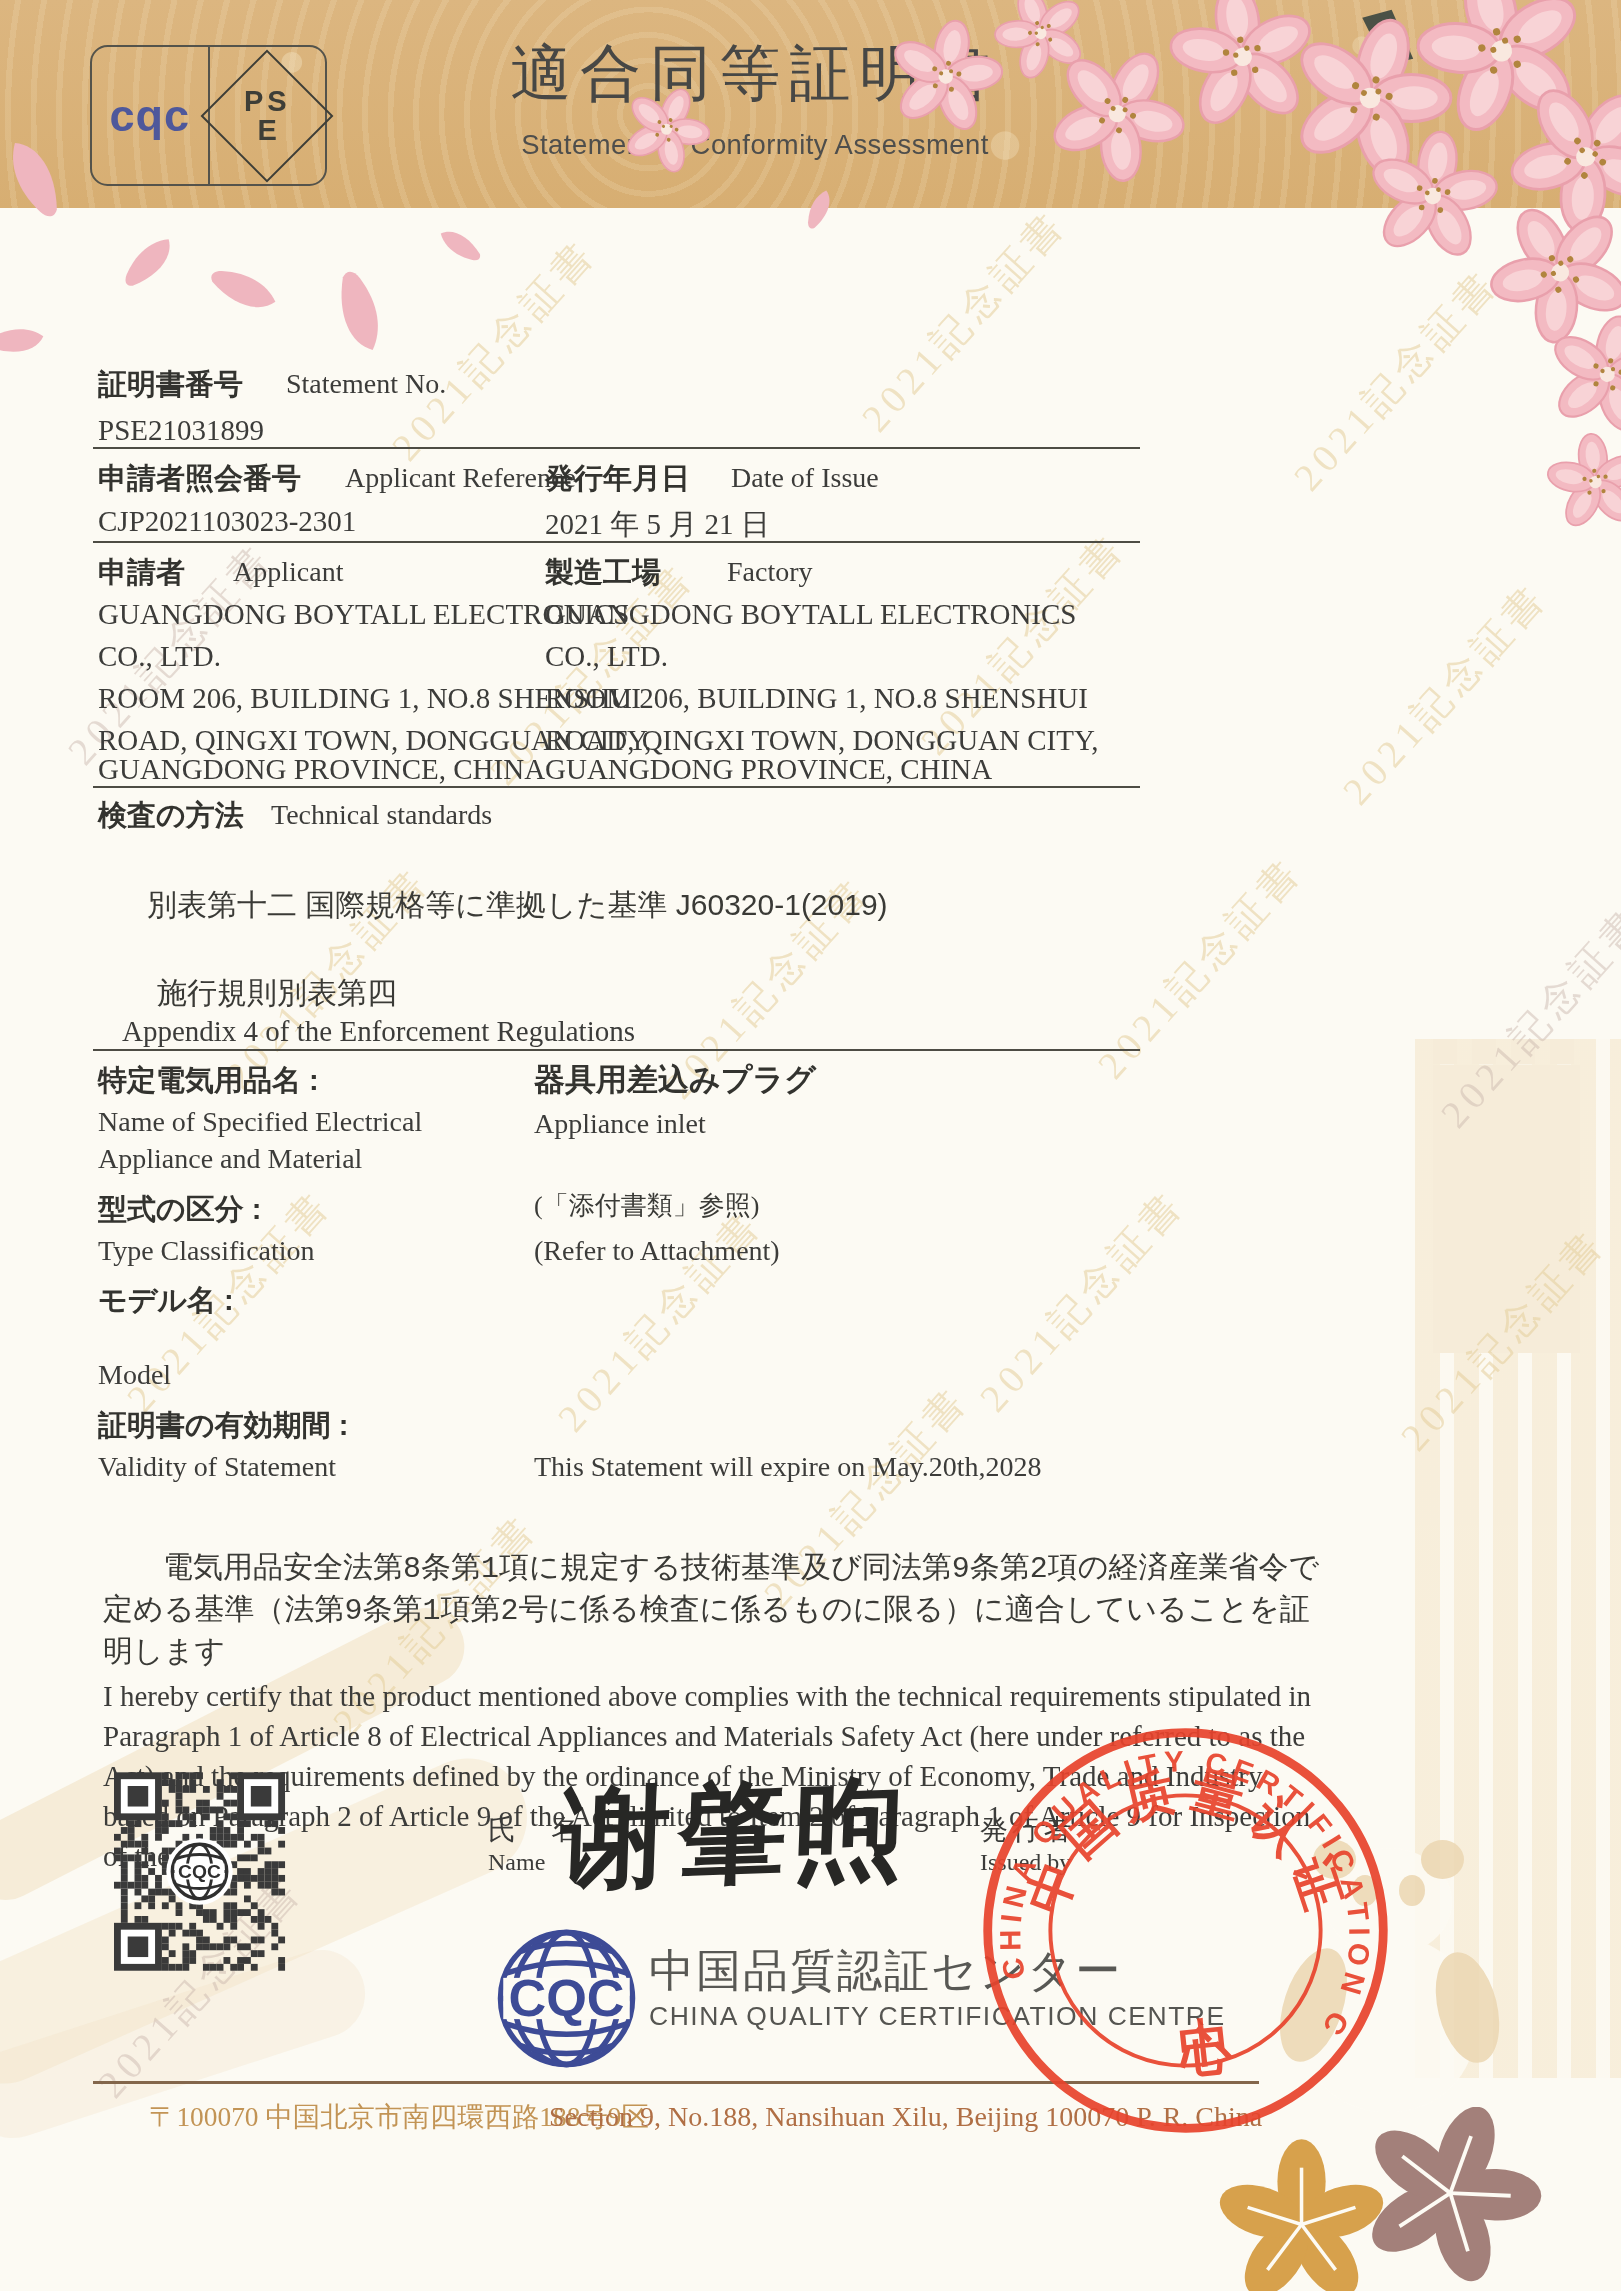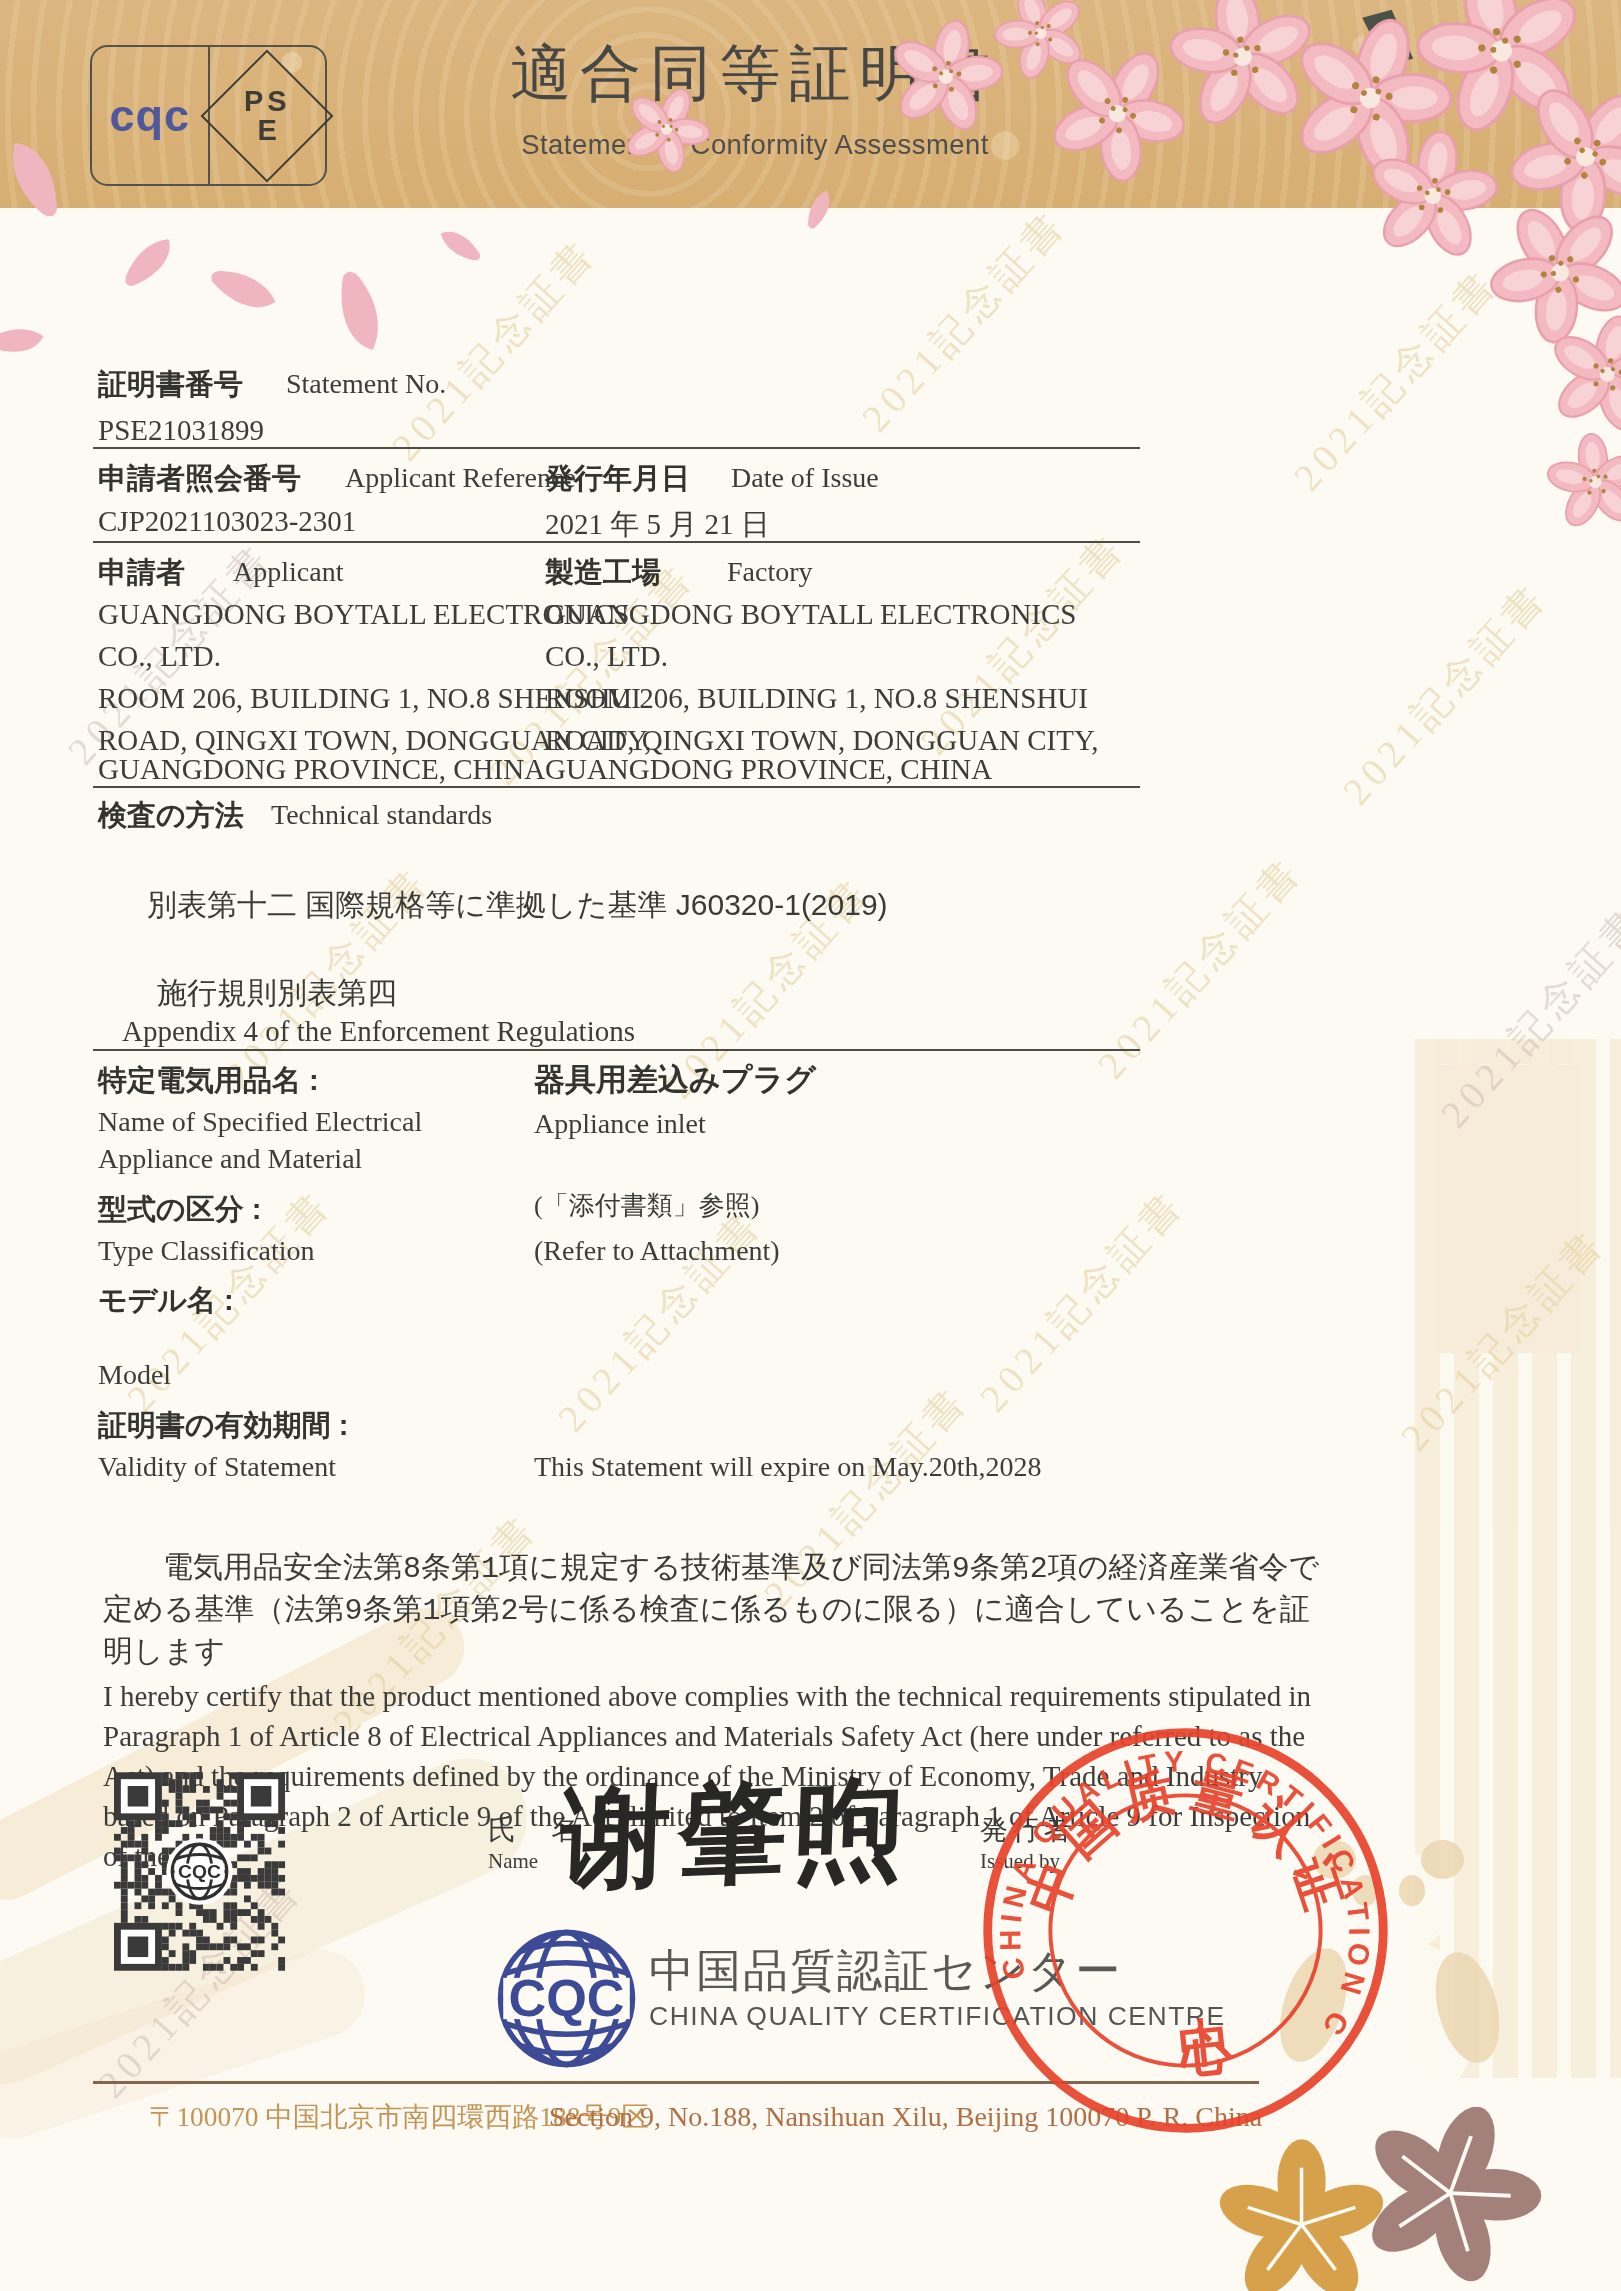--- a/index.html
+++ b/index.html
@@ -35,21 +35,21 @@
   .std{position:absolute;font-family:"Liberation Sans","DejaVu Sans",sans-serif;font-size:30px;color:#3a3a36;white-space:nowrap;}
   .hline{position:absolute;height:2px;background:#4d4c44;}
 
   
   #decl{position:absolute;left:103px;top:1547px;width:1225px;z-index:2;}
   #decl .jp{font-size:30px;line-height:42px;color:#3a3a36;text-indent:2em;margin:1px 0 2px 0;font-family:Liberation Mono, monospace;}
   #decl .en{font-size:29px;line-height:40px;color:#3c3c3a;margin:0;}
 
   
   .sig-label-jp{font-family:"Liberation Sans","DejaVu Sans",sans-serif;font-size:28px;color:#3a3a38;letter-spacing:13.7px;}
-  .sig-label-en{font-size:21px;color:#3c3c3a;}
+  .sig-label-en{font-size:24px;color:#3c3c3a;}
   #signature{position:absolute;left:561px;top:1760px;font-size:110px;color:#272725;font-weight:bold;transform:rotate(-2deg) skewX(-4deg);letter-spacing:5.9px;white-space:nowrap;z-index:2;}
   #issuer-jp{position:absolute;left:649px;top:1941px;font-size:45px;color:#58585400;color:#585854;letter-spacing:2px;z-index:2;white-space:nowrap;}
   #issuer-en{position:absolute;left:649px;top:2001px;font-family:"Liberation Sans",sans-serif;font-size:26.5px;color:#555551;letter-spacing:1.5px;z-index:2;white-space:nowrap;}
 
   
   #footer-line{position:absolute;left:93px;top:2081px;width:1166px;height:2.9px;background:#83664b;z-index:2;}
   #footer-jp{position:absolute;left:149px;top:2099px;font-size:27.4px;color:#c29455;z-index:2;white-space:nowrap;}
   #footer-en{position:absolute;left:549px;top:2101px;font-size:28px;color:#b06f45;z-index:2;white-space:nowrap;}
 
   

